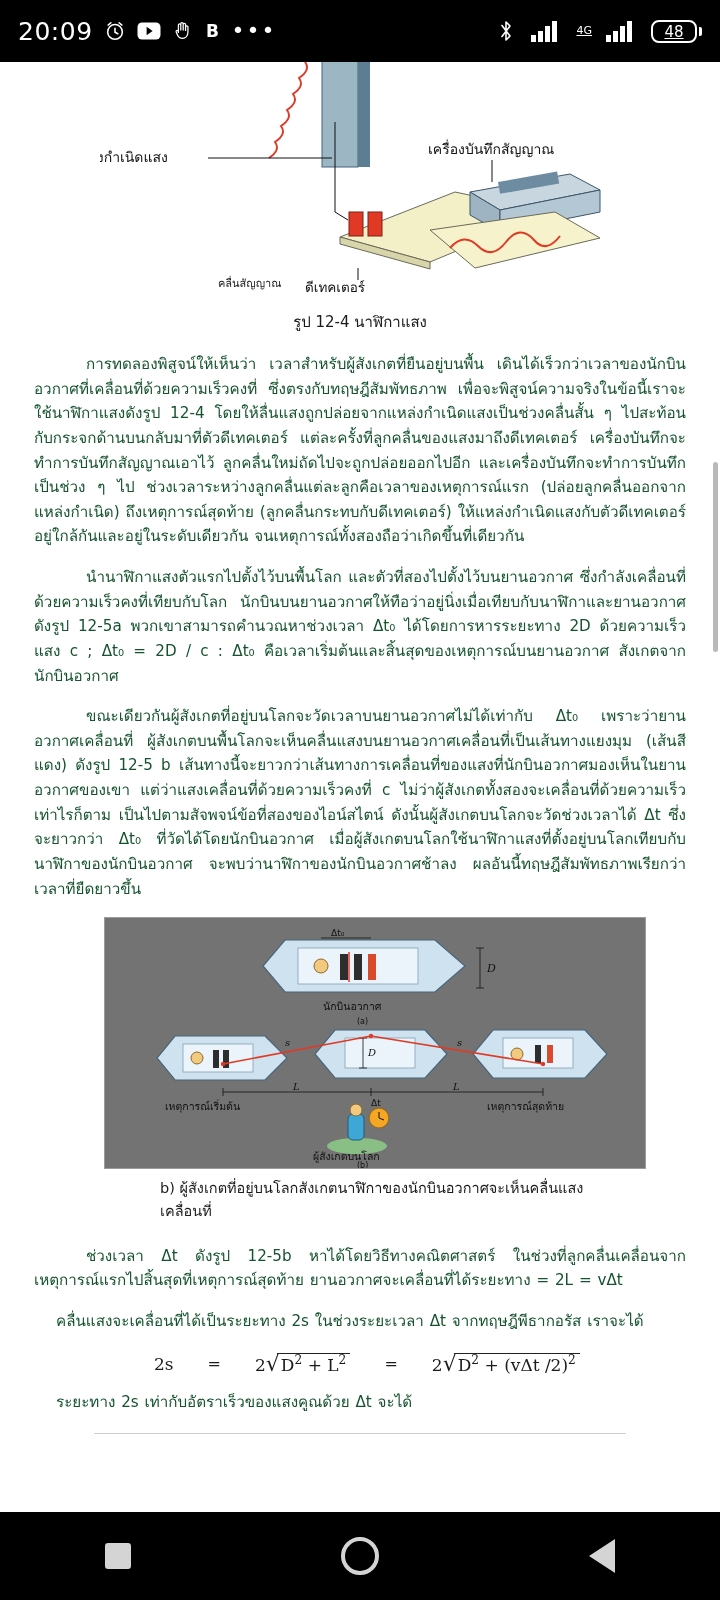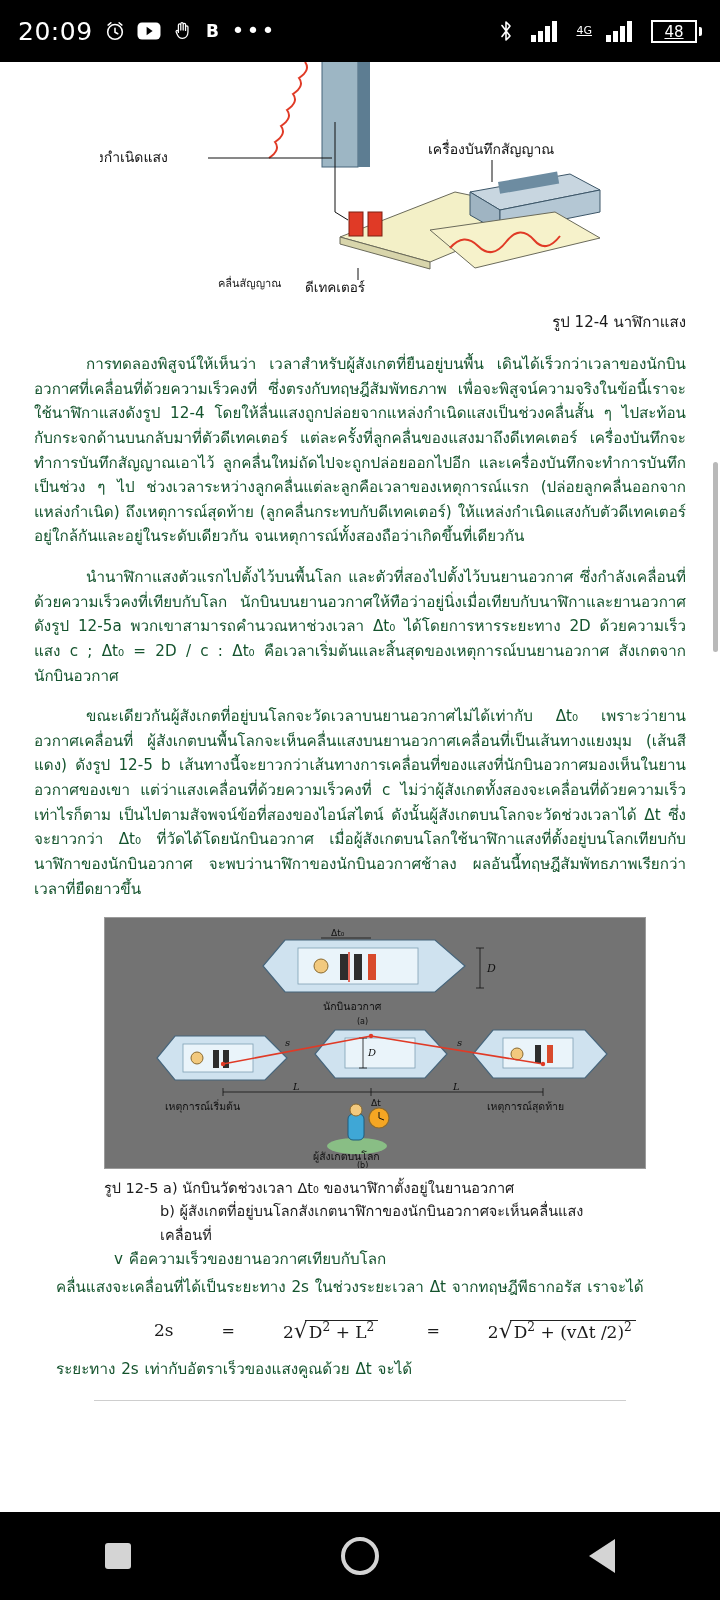--- a/index.html
+++ b/index.html
@@ -61,21 +61,21 @@
     line-height: 10px;
     letter-spacing: 2px;
     color: #fff;
   }
   .battery {
     display: flex;
     align-items: center;
   }
   .battery-body {
     border: 2px solid #ffffff;
-    border-radius: 0;
+    border-radius: 8px;
     width: 46px;
     height: 23px;
     display: flex;
     align-items: center;
     justify-content: center;
     font-size: 15px;
     color: #ffffff;
     box-sizing: border-box;
   }
   .battery-cap {
@@ -120,21 +120,21 @@
   }
 
   
   .fig12-4 {
     position: relative;
     height: 240px;
     margin: 0 auto;
     width: 520px;
   }
   .fig-caption {
-    text-align: right;
+    text-align: center;
     font-size: 15px;
     margin: 8px 0 18px 0;
     color: #1a1a1a;
   }
 
   
   .para {
     font-size: 15.2px;
     line-height: 1.62;
     text-align: justify;
@@ -163,21 +163,21 @@
     margin: 8px 0 0 70px;
     padding-right: 60px;
   }
   .fig5-caption .row { display: block; }
   .hang { padding-left: 56px; display: block; }
 
   
   .math-row {
     display: flex;
     align-items: center;
-    gap: 48px;
+    gap: 34px;
     font-family: "DejaVu Serif", "Liberation Serif", serif;
     font-size: 17px;
     margin: 18px 0 14px 120px;
   }
   .math-row .eqsign { font-size: 16px; }
   .sqrt {
     border-top: 1px solid #222;
     padding: 1px 4px 0 4px;
     margin-left: -3px;
   }
@@ -406,25 +406,24 @@
             <circle cx="244" cy="200" r="10" fill="#f5a623" stroke="#8a6a2f" stroke-width="1.2"></circle>
             <path d="M244 200 L244 194 M244 200 L249 202" stroke="#111" stroke-width="1"></path>
             <text x="236" y="188" font-size="9" fill="#111" font-family="DejaVu Sans">Δt</text>
             <text x="178" y="242" font-size="10.5" fill="#111" font-family="DejaVu Sans">ผู้สังเกตบนโลก</text>
             <text x="222" y="250" font-size="8" fill="#111" font-family="DejaVu Sans">(b)</text>
           </g>
         </svg>
       </div>
 
       <div class="fig5-caption">
-        <span class="row">รูป  12-5  a)  นักบินวัดช่วงเวลา  Δt₀  ของนาฬิกาตั้งอยู่ในยานอวกาศ</span>
         <span class="row hang">b)  ผู้สังเกตที่อยู่บนโลกสังเกตนาฬิกาของนักบินอวกาศจะเห็นคลื่นแสงเคลื่อนที่</span>
       </div>
 
-      <p class="para" style="margin-left:80px; margin-bottom:4px;">v      คือความเร็วของยานอวกาศเทียบกับโลก</p>
+      <p class="para indent" style="margin-top:20px;">ช่วงเวลา   Δt   ดังรูป 12-5b   หาได้โดยวิธีทางคณิตศาสตร์  ในช่วงที่ลูกคลื่นเคลื่อนจากเหตุการณ์แรกไปสิ้นสุดที่เหตุการณ์สุดท้าย  ยานอวกาศจะเคลื่อนที่ได้ระยะทาง  =  2L  =  vΔt</p>
       <p class="para" style="margin-left:22px;">คลื่นแสงจะเคลื่อนที่ได้เป็นระยะทาง 2s  ในช่วงระยะเวลา Δt จากทฤษฎีพีธากอรัส เราจะได้</p>
 
       <div class="math-row">
         <span>2s</span>
         <span class="eqsign">=</span>
         <span>
           2<span class="radical">√</span><span class="sqrt">D<sup>2</sup> + L<sup>2</sup></span>
         </span>
         <span class="eqsign">=</span>
         <span>

